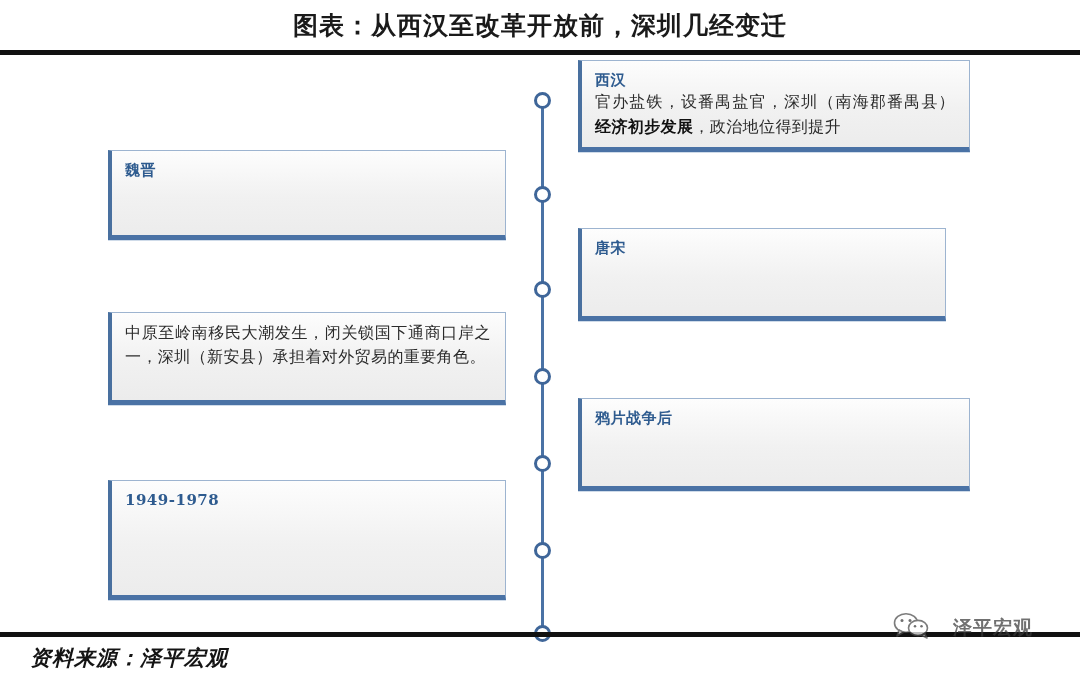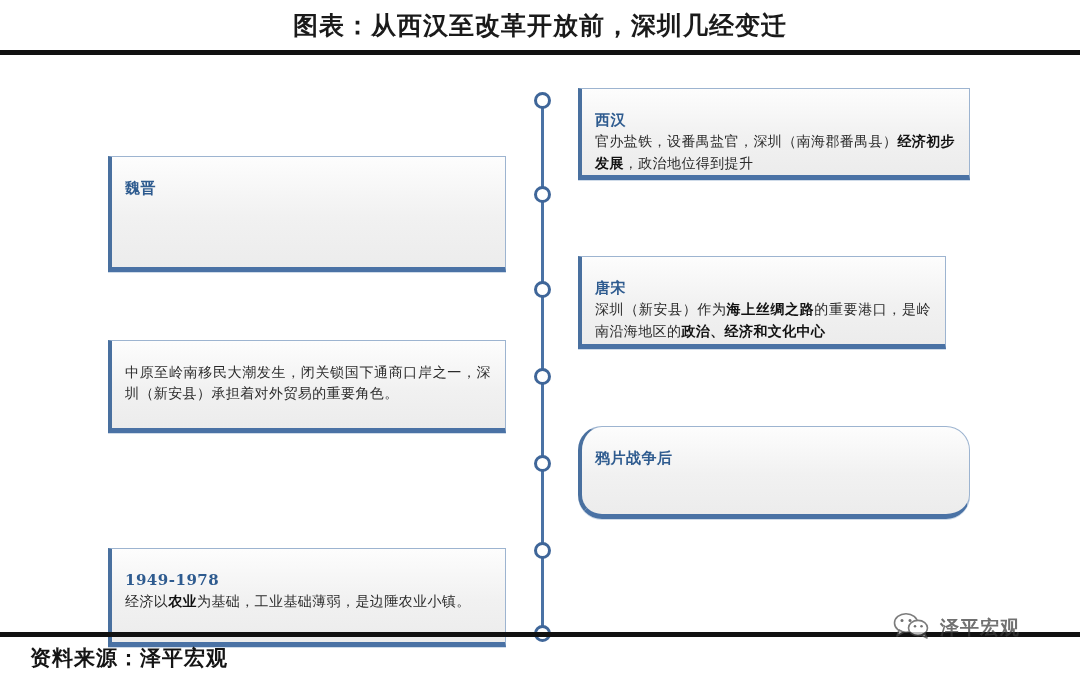--- a/index.html
+++ b/index.html
@@ -67,71 +67,71 @@
   }
 
   
   .tl-box {
     position: absolute;
     background: linear-gradient(to bottom, #fdfdfd 0%, #f1f1f1 55%, #ececec 100%);
     border: 1px solid #9db4d0;
     border-left: 4px solid #49709f;
     border-bottom: 5px solid #4a72a5;
     box-shadow: 0 1px 0 #cfdbe9;
-    padding: 21px 14px 8px 13px;
-    margin-top: 28px;
+    padding: 9px 14px 8px 13px;
   }
   .tl-box .hd {
     font-family: "DejaVu Serif", "Liberation Serif", serif;
     font-size: 15px;
     font-weight: 700;
     color: #2e5b8f;
     line-height: 1.35;
     margin-bottom: 1px;
     letter-spacing: 0.5px;
   }
   .tl-box .bd {
-    font-family: Liberation Sans, sans-serif;
-    font-size: 14px;
+    font-family: Liberation Mono, monospace;
+    font-size: 16px;
     color: #2b2b2b;
     line-height: 1.52;
     letter-spacing: 0.4px;
     text-align: justify;
   }
   .tl-box .bd b { font-weight: 700; color: #111111; }
 
   
   #box-xihan      { left: 578px; top: 60px;  width: 392px; height: 92px; }
-  #box-weijin     { left: 108px; top: 128px; width: 398px; height: 116px; }
+  #box-weijin     { left: 108px; top: 150px; width: 398px; height: 90px; }
   #box-tangsong   { left: 578px; top: 228px; width: 368px; height: 93px; }
   #box-mingqing   { left: 108px; top: 312px; width: 398px; height: 93px; }
-  #box-yapian     { left: 578px; top: 398px; width: 392px; height: 93px; border-radius: 24px; }
-  #box-modern     { left: 108px; top: 520px; width: 398px; height: 99px; }
+  #box-yapian     { left: 578px; top: 398px; width: 392px; height: 93px; }
+  #box-modern     { left: 108px; top: 480px; width: 398px; height: 120px; }
 
   
   .source {
     position: absolute;
     left: 30px;
     top: 644px;
     font-family: "DejaVu Serif", "Liberation Serif", serif;
     font-size: 21px;
+    font-style: italic;
     font-weight: 600;
     color: #141414;
     letter-spacing: 1px;
     text-align: right;
   }
 
   
   .watermark {
     position: absolute;
     left: 893px;
     top: 612px;
     display: flex;
     align-items: center;
-    gap: 7px;
+    gap: 20px;
     opacity: 0.72;
   }
   .watermark .wm-text {
     font-family: "DejaVu Serif", "Liberation Serif", serif;
     font-size: 19px;
     font-weight: 600;
     color: #3a3a3a;
     letter-spacing: 1px;
   }
 </style>
@@ -156,34 +156,32 @@
   <div class="hd">西汉</div>
   <div class="bd"><span>官办盐铁，设番禺盐官，深圳（南海郡番禺县）</span><b>经济初步发展</b><span>，政治地位得到提升</span></div>
 </div>
 
 <div class="tl-box" id="box-weijin">
   <div class="hd">魏晋</div>
 </div>
 
 <div class="tl-box" id="box-tangsong">
   <div class="hd">唐宋</div>
-  <div class="bd"><span>深圳（新安县）作为</span><b>海上丝绸之路</b><span>的重要港口，是岭南沿海地区的</span><b>政治、经济和文化中心</b></div>
 </div>
 
 <div class="tl-box" id="box-mingqing">
   <div class="bd"><span>中原至岭南移民大潮发生，闭关锁国下通商口岸之一，深圳（新安县）承担着对外贸易的重要角色。</span></div>
 </div>
 
 <div class="tl-box" id="box-yapian">
   <div class="hd">鸦片战争后</div>
 </div>
 
 <div class="tl-box" id="box-modern">
   <div class="hd">1949-1978</div>
-  <div class="bd"><span>经济以</span><b>农业</b><span>为基础，工业基础薄弱，是边陲农业小镇。</span></div>
 </div>
 
 <div class="rule-bottom"></div>
 <div class="source">资料来源：泽平宏观</div>
 
 <div class="watermark">
   <span>
     <svg width="40" height="28" viewBox="0 0 40 28">
       <ellipse cx="13" cy="11" rx="11.5" ry="9.3" fill="#ffffff" stroke="#4a4a4a" stroke-width="1.6"></ellipse>
       <path d="M6 18 L4 24 L10.5 20.2 Z" fill="#ffffff" stroke="#4a4a4a" stroke-width="1.6" stroke-linejoin="round"></path>

